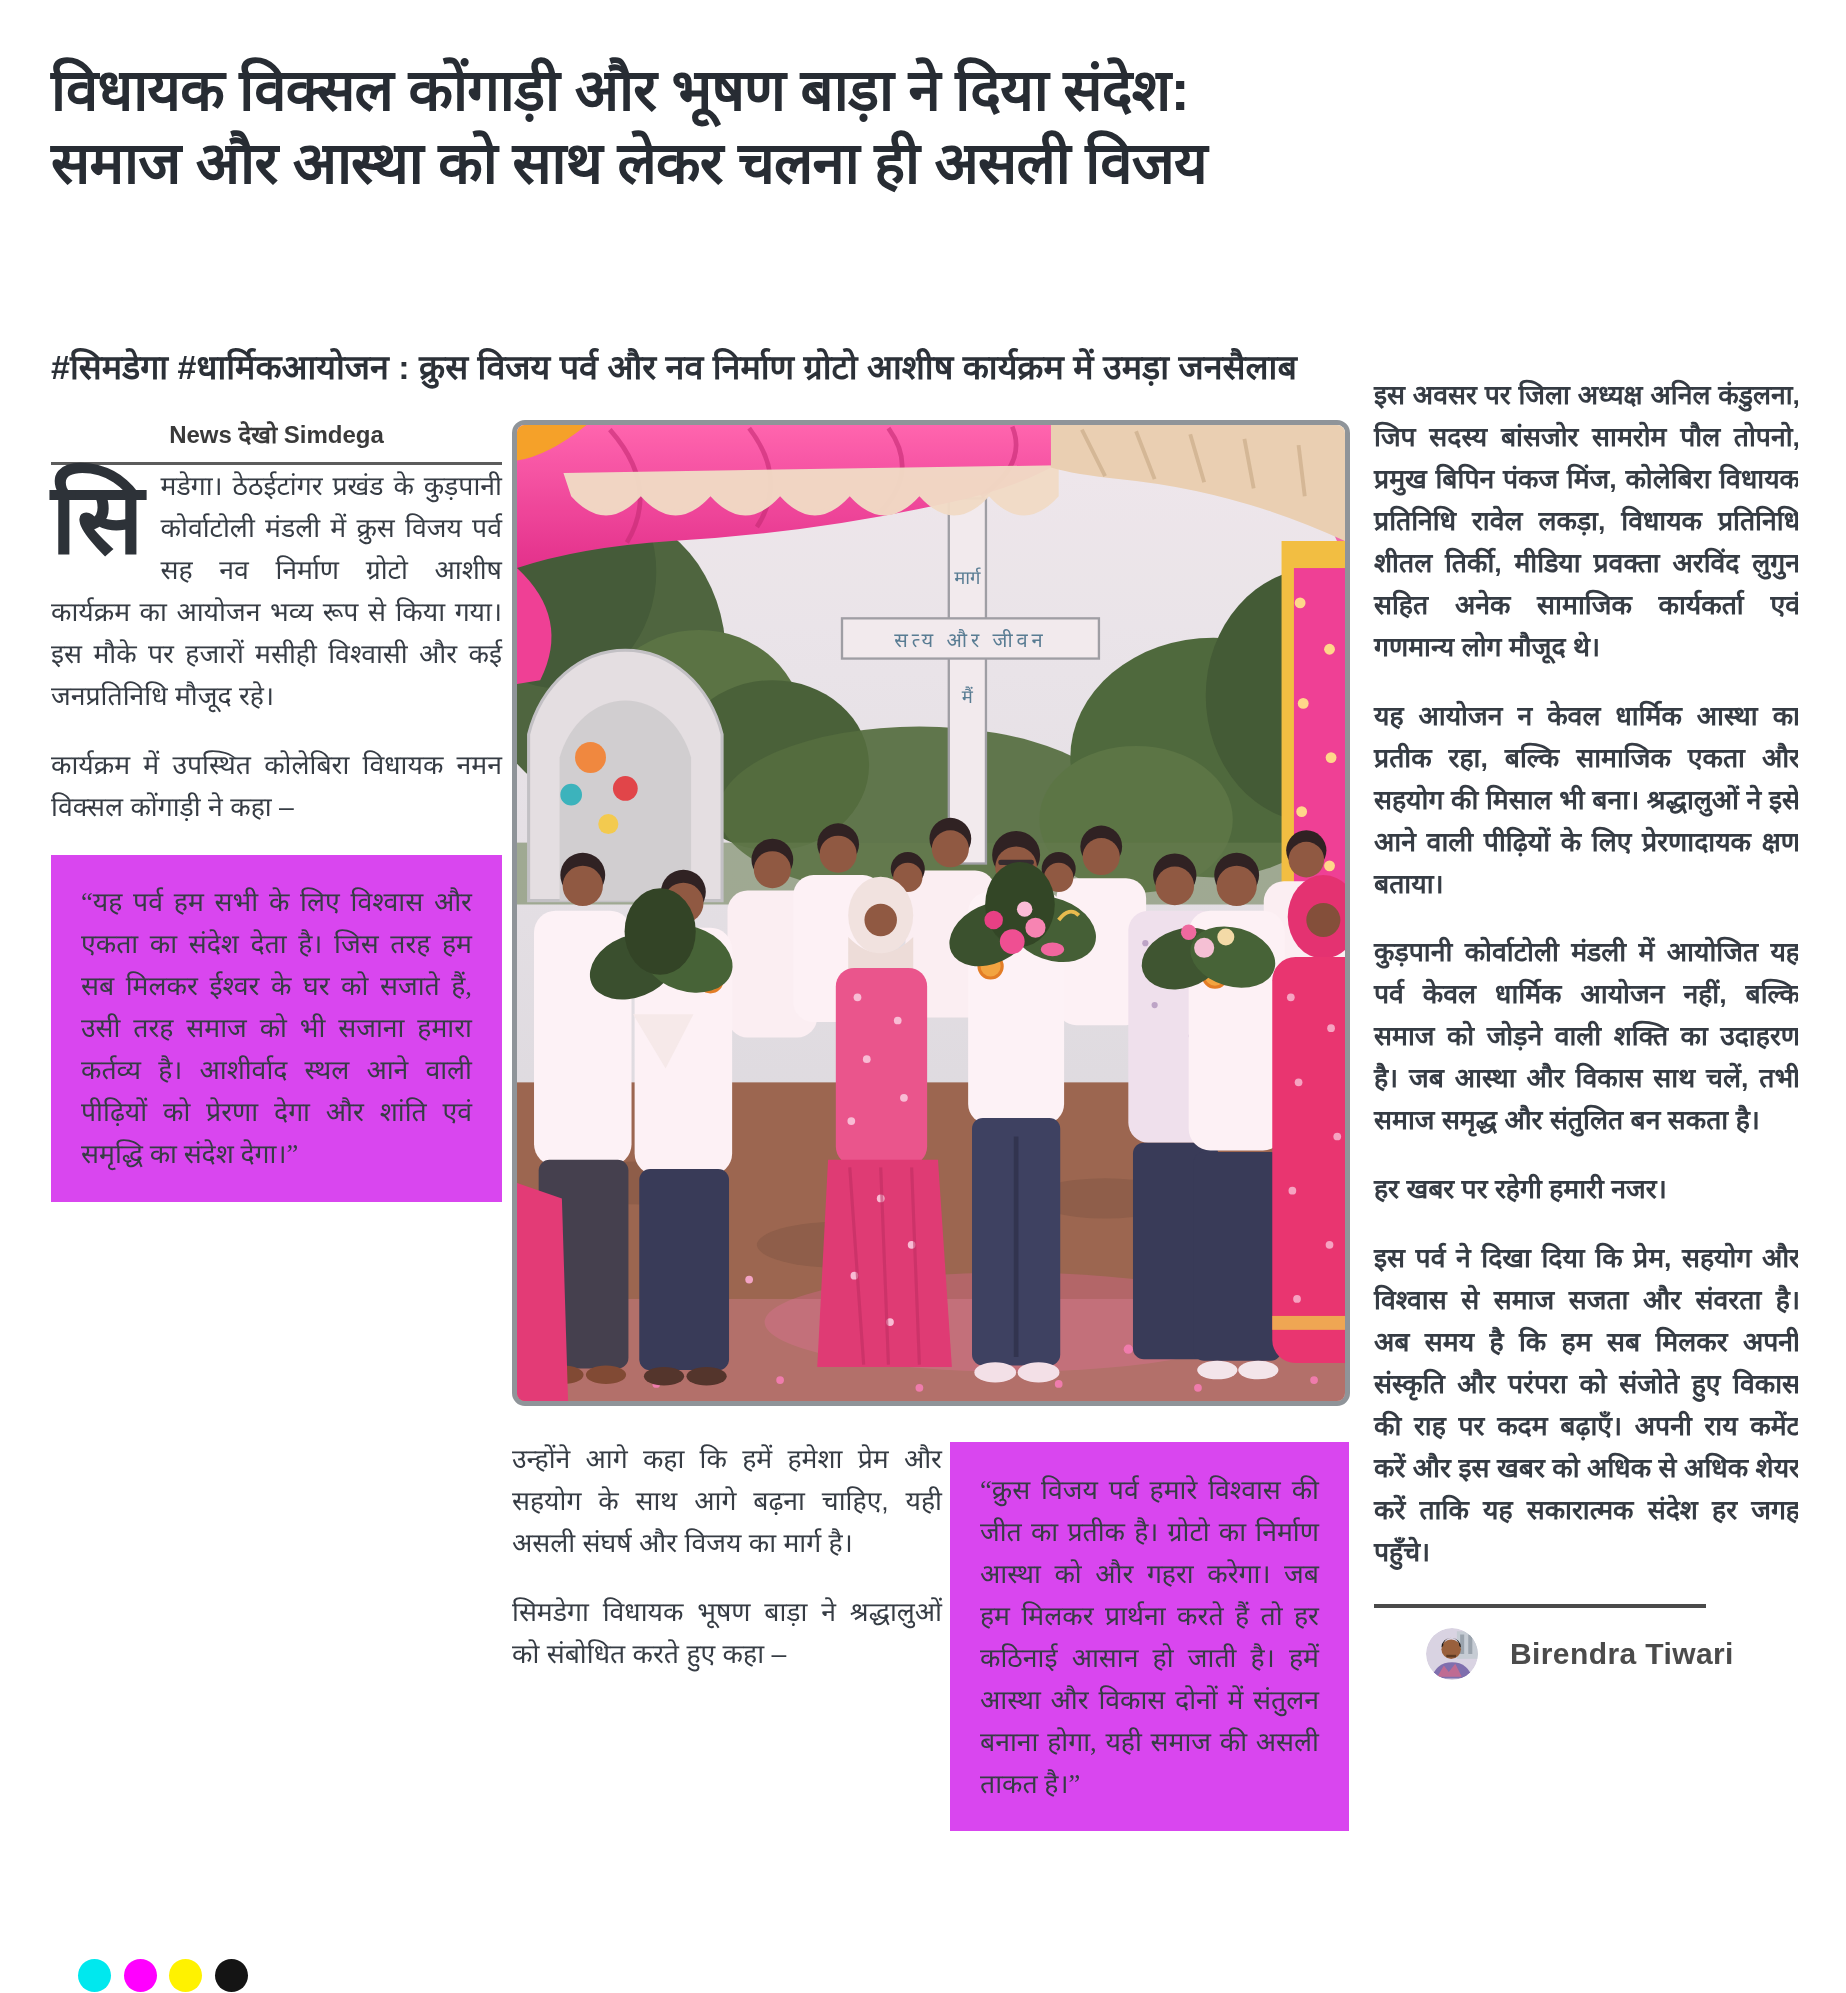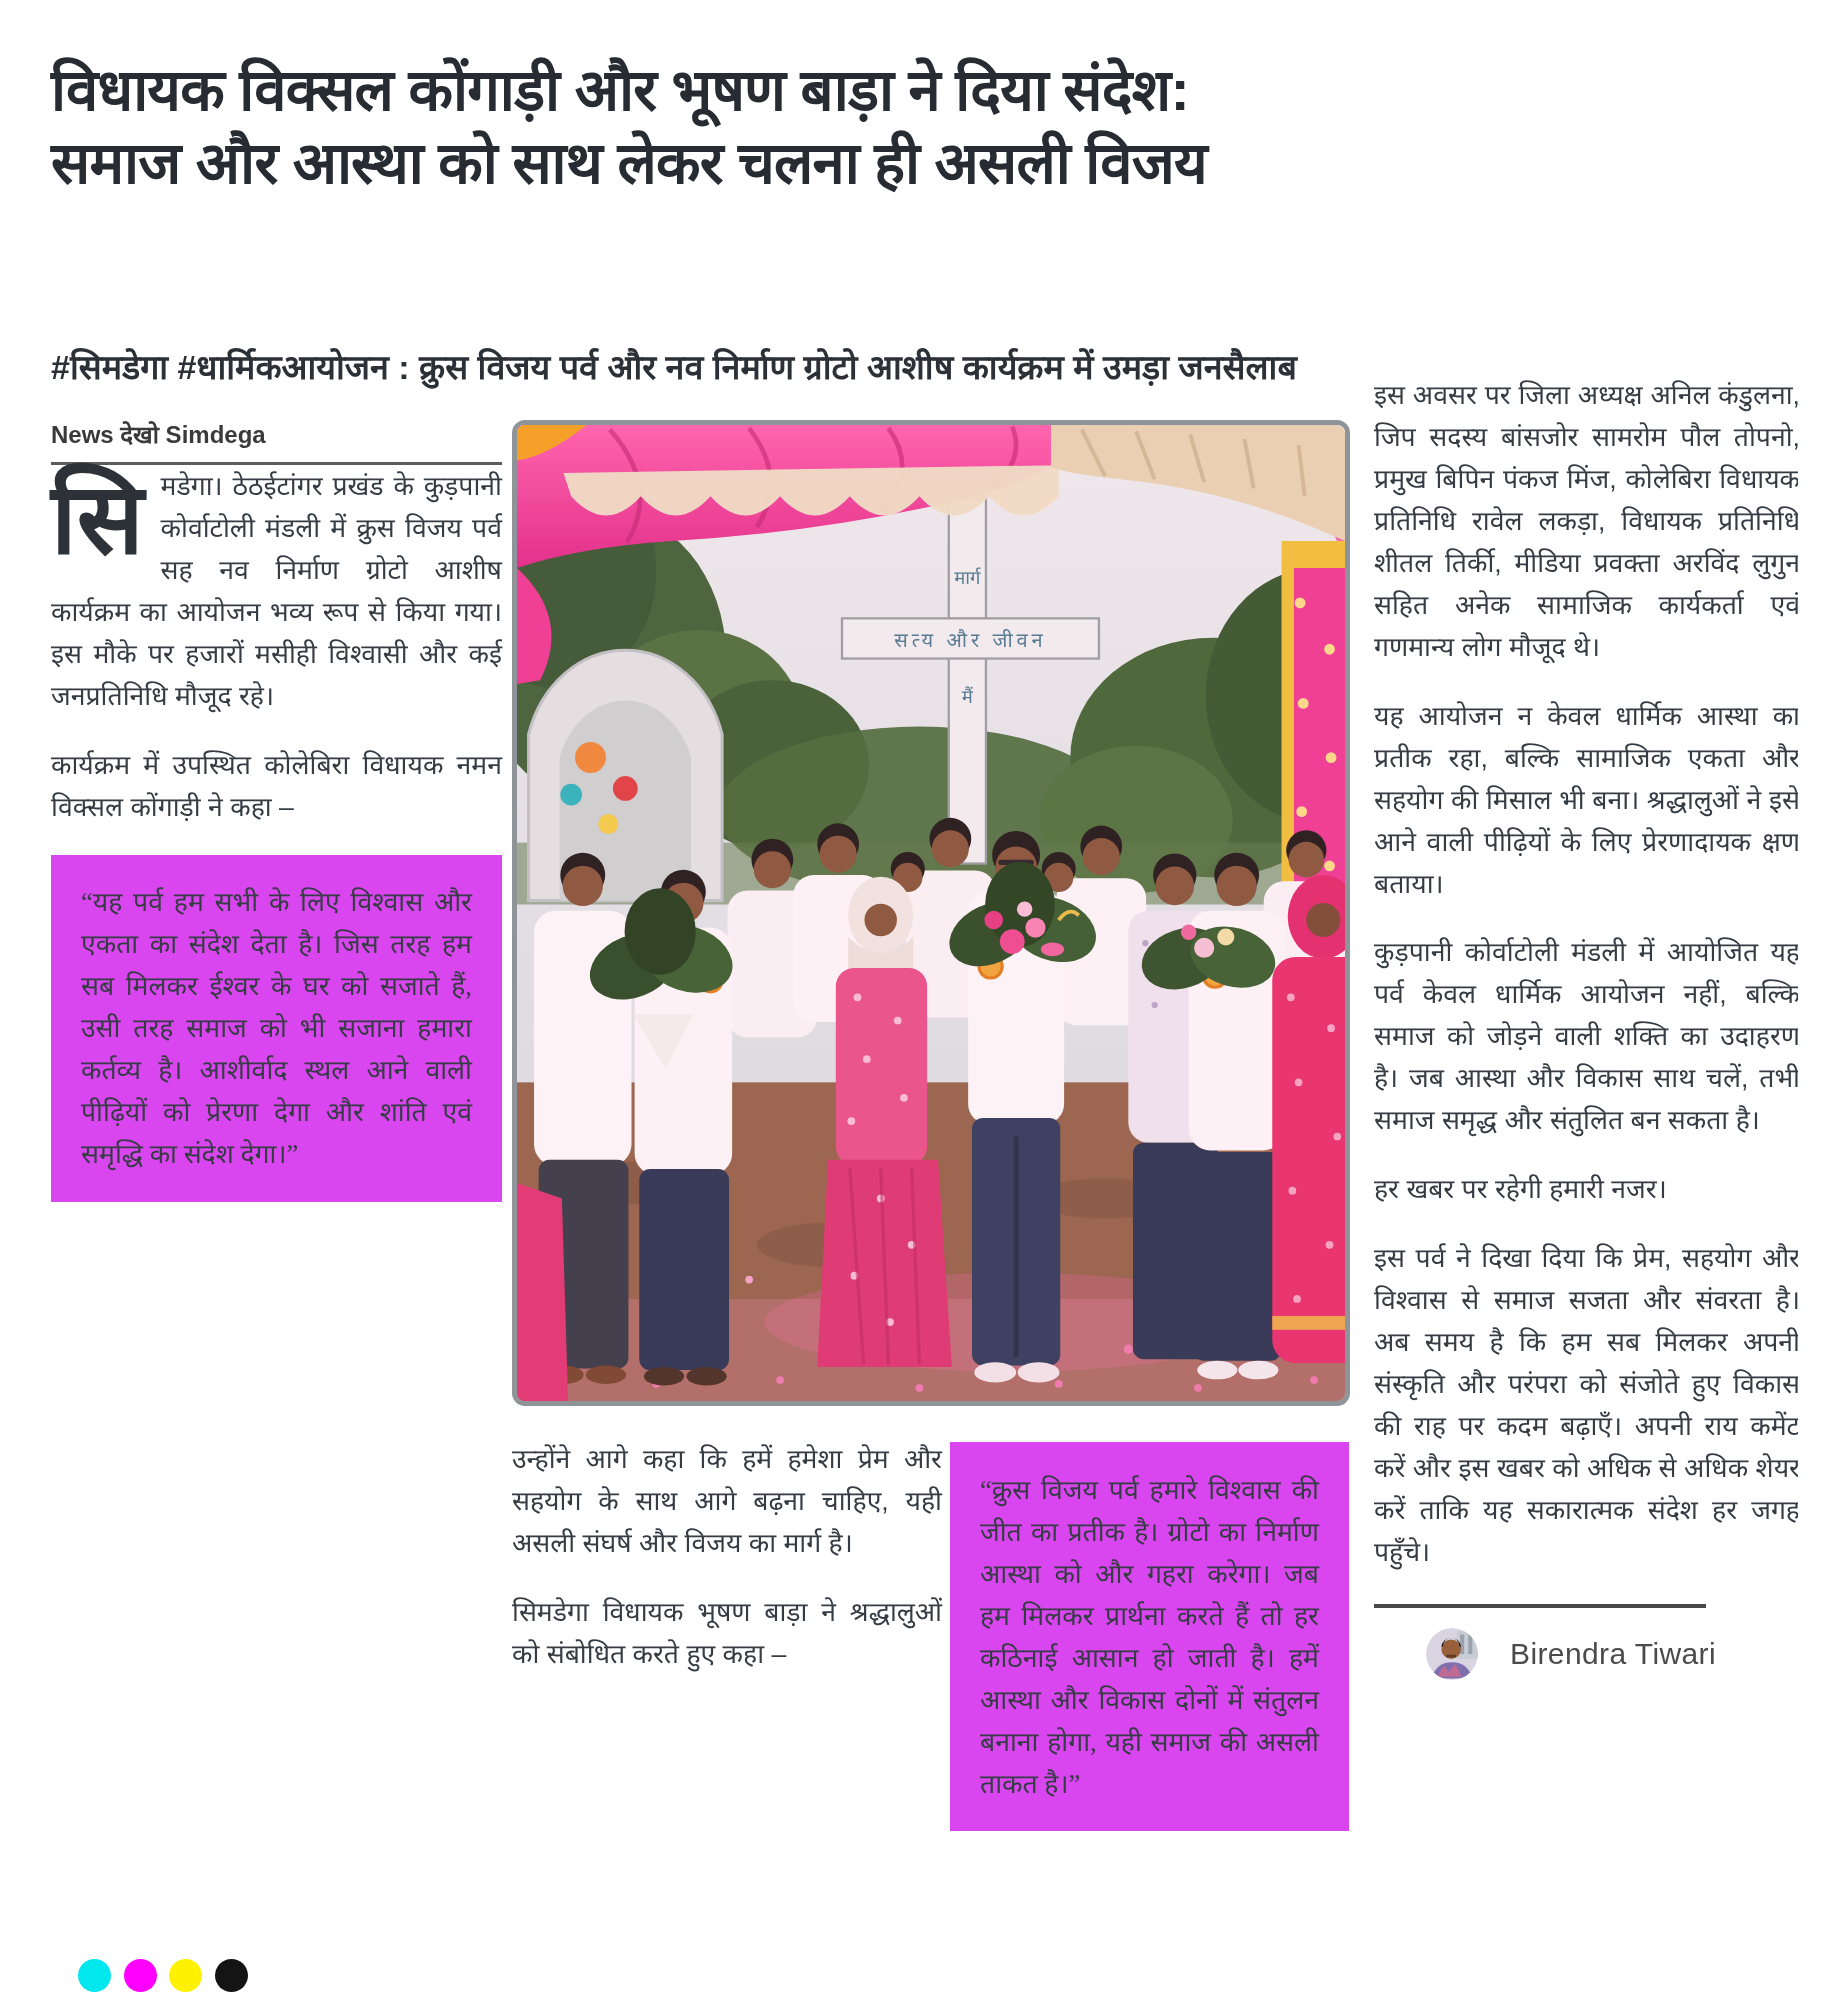--- a/index.html
+++ b/index.html
@@ -9,22 +9,22 @@
   
   .headline{left:51px;top:53px;width:1752px;font-weight:bold;color:#272c33;
             font-size:58px;line-height:1.26;letter-spacing:-0.8px;}
   
   .subheadline{left:51px;top:343px;width:1768px;font-weight:bold;color:#2c3138;font-size:34px;}
   
   .col{font-size:26.6px;line-height:1.58;text-align:justify;}
   .col p{margin:0 0 26.6px 0;}
   .col-left{left:51px;top:421px;width:451px;}
   .col-mid{left:512px;top:1438px;width:430px;}
-  .col-right{left:1374px;top:374px;width:426px;}
-  .masthead{font-size:24px;font-weight:bold;color:#3a3a3a;line-height:1.2;}
+  .col-right{left:1374px;top:374px;width:426px;font-weight:bold;}
+  .masthead{font-size:24px;font-weight:bold;color:#3a3a3a;text-align:center;line-height:1.2;}
   .masthead-rule{height:3.1px;background:#5c5c5c;margin-top:12.5px;}
   .first-para{margin-top:23.5px;}
   .dropcap{float:left;font-size:99px;line-height:0.92;font-weight:bold;color:#2d3238;
            margin:7.8px 17px 0 0;}
   .quote-block{background:#d946ef;padding:26.6px 30px;box-sizing:border-box;font-family:Liberation Serif, serif;}
   .quote-block p{margin:0;}
   .q2{left:950px;top:1442px;width:399px;font-size:26.6px;line-height:1.58;text-align:justify;}
   .short-line{margin-top:-15.6px;}
   
   .photo{left:512px;top:420px;width:828px;height:976px;border:5.5px solid #8f9499;

